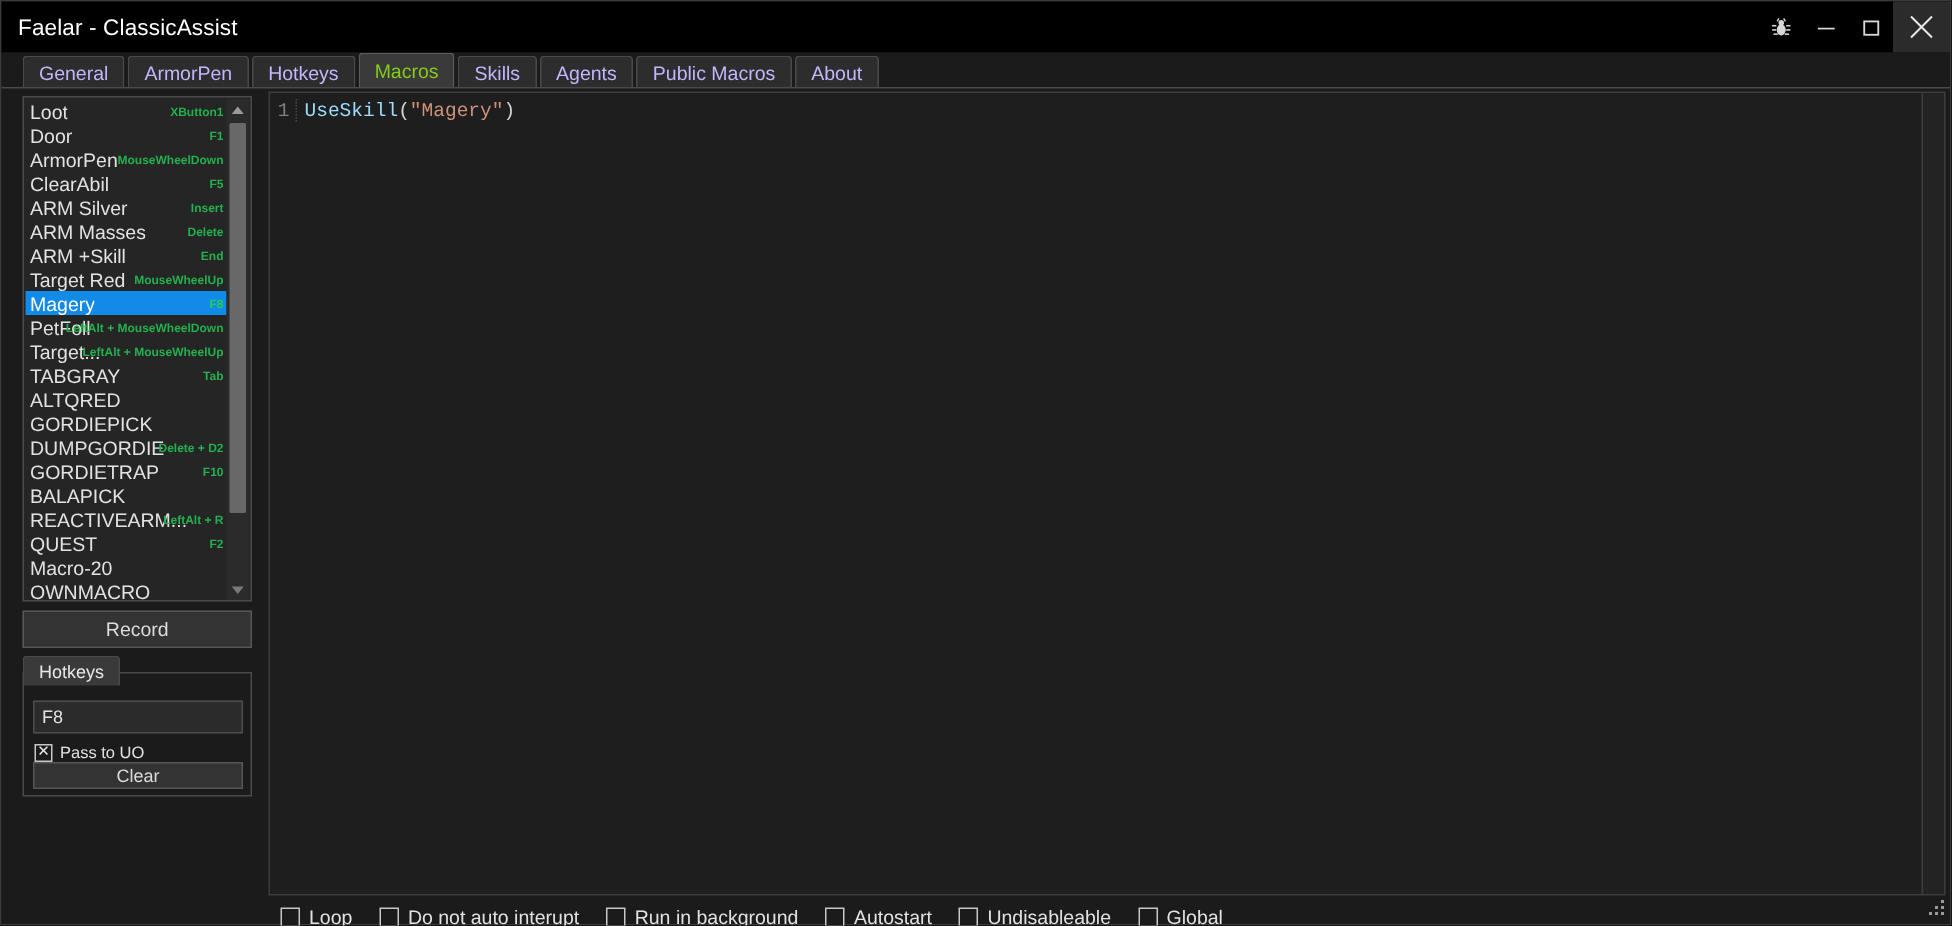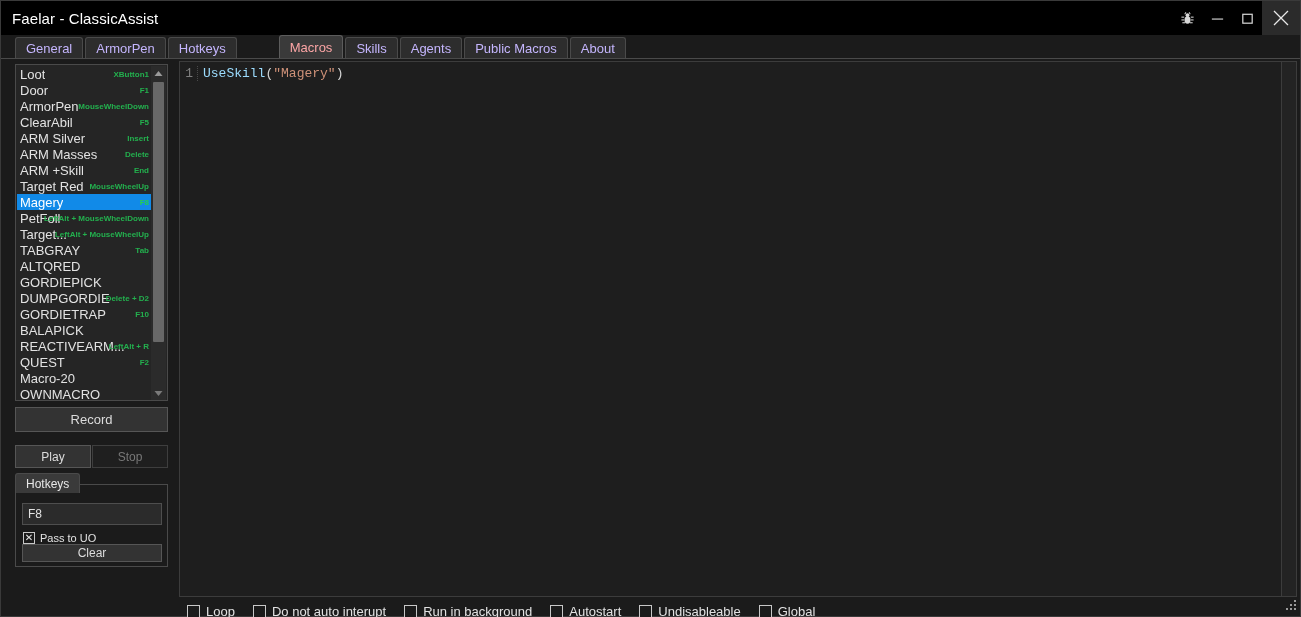--- a/index.html
+++ b/index.html
@@ -59,24 +59,23 @@
     font-size: 13px;
     background: #2d2d2d;
     border: 1px solid #4a4a4a;
     border-bottom: none;
     border-radius: 3px 3px 0 0;
     margin-right: 2px;
     white-space: nowrap;
   }
   .tab.active {
     background: #3a3a3a;
-    color: #fca5a5;
+    color: #84cc16;
     border-color: #5c5c5c;
     height: 23px;
-    margin-left: 40px;
   }
   .tabcontent {
     position: absolute; top: 57px; left: 0;
     width: 1299px; height: 558px;
     background: #1b1b1b;
     border-top: 1px solid #4a4a4a;
   }
 
   
   .leftpanel {
@@ -431,24 +430,20 @@
             <svg width="9" height="7" viewBox="0 0 9 7">
                 <path d="M4.5 6 L0.5 1 L8.5 1 Z" fill="#7a7a7a"></path>
               </svg>
           </div>
         </div>
       </div>
 
 
       <div class="btn btn-record">Record</div>
 
-      <div class="btnrow">
-        <div class="btn btn-play">Play</div>
-        <div class="btn btn-stop disabled">Stop</div>
-      </div>
 
       <div class="hkgroup">
         <div class="hkgroup-tab">Hotkeys</div>
         <div class="hkinput">F8</div>
         <div class="hkcheck">
           <span class="cbox checked"></span>
           <span>Pass to UO</span>
         </div>
         <div class="btn btn-clear">Clear</div>
       </div>

